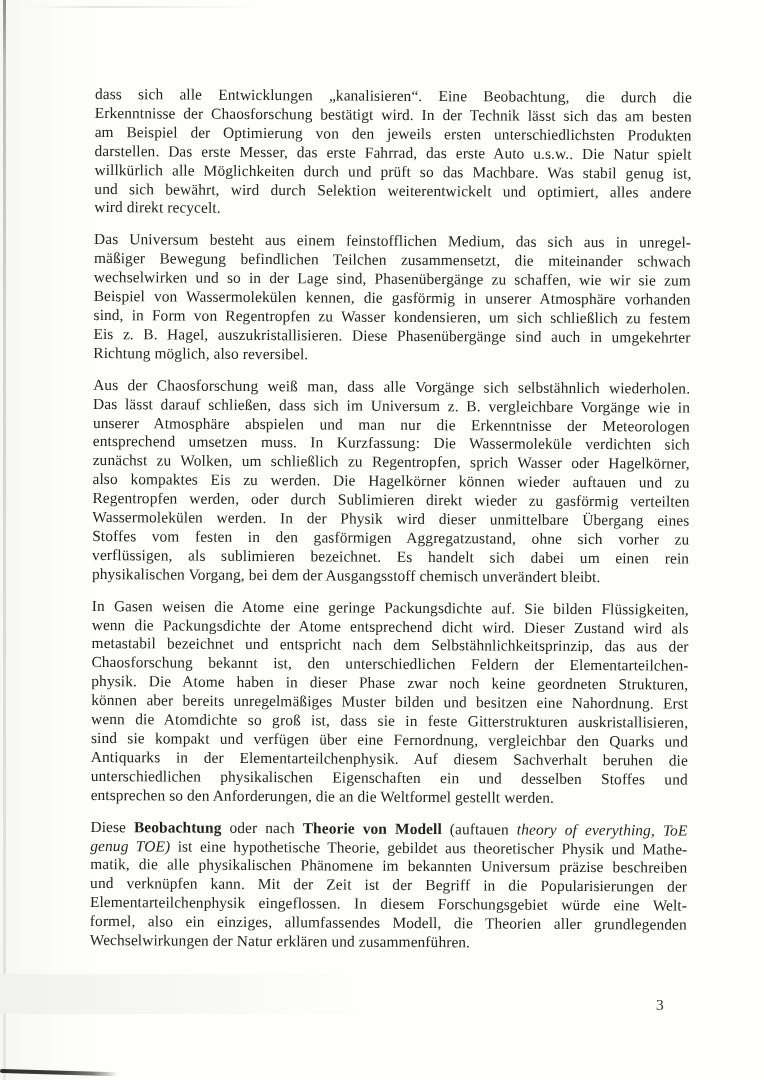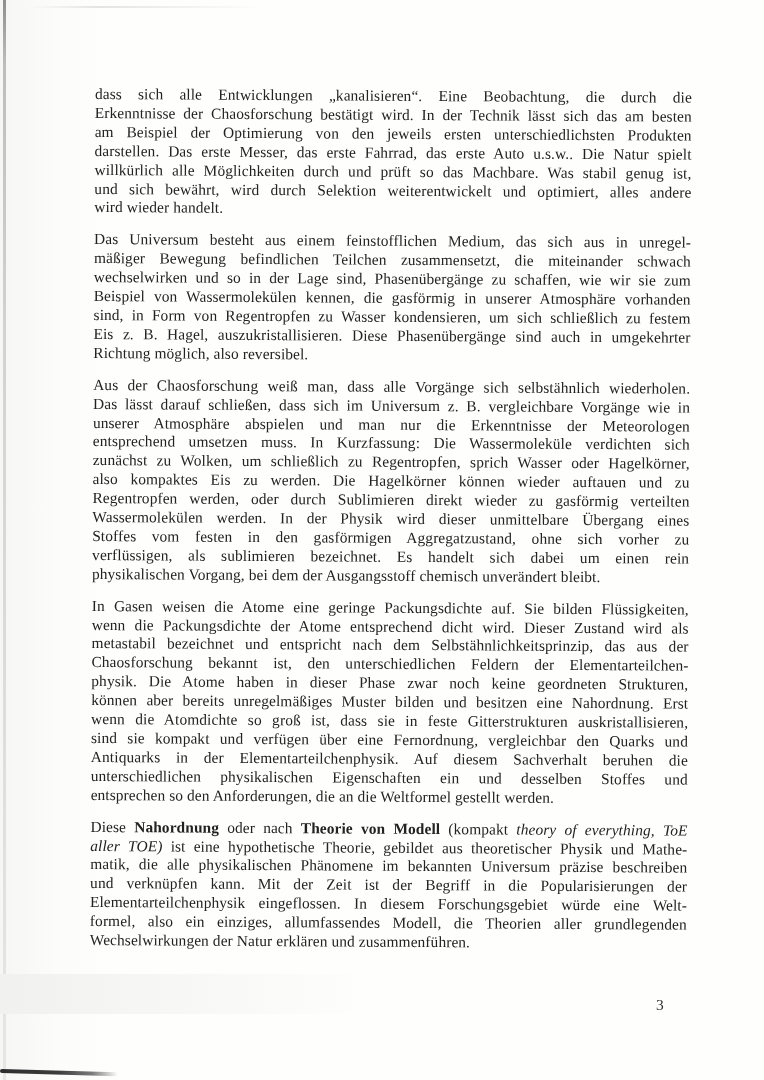--- a/index.html
+++ b/index.html
@@ -103,21 +103,21 @@
 <div class="bottom-line"></div>
 
 <div class="content">
     <div class="para">
       <div class="line"><span class="seg-normal">dass sich alle Entwicklungen „kanalisieren“. Eine Beobachtung, die durch die</span></div>
       <div class="line"><span class="seg-normal">Erkenntnisse der Chaosforschung bestätigt wird. In der Technik lässt sich das am besten</span></div>
       <div class="line"><span class="seg-normal">am Beispiel der Optimierung von den jeweils ersten unterschiedlichsten Produkten</span></div>
       <div class="line"><span class="seg-normal">darstellen. Das erste Messer, das erste Fahrrad, das erste Auto u.s.w.. Die Natur spielt</span></div>
       <div class="line"><span class="seg-normal">willkürlich alle Möglichkeiten durch und prüft so das Machbare. Was stabil genug ist,</span></div>
       <div class="line"><span class="seg-normal">und sich bewährt, wird durch Selektion weiterentwickelt und optimiert, alles andere</span></div>
-      <div class="line last"><span class="seg-normal">wird wieder handelt.</span></div>
+      <div class="line last"><span class="seg-normal">wird direkt recycelt.</span></div>
     </div>
     <div class="para">
       <div class="line"><span class="seg-normal">Das Universum besteht aus einem feinstofflichen Medium, das sich aus in unregel-</span></div>
       <div class="line"><span class="seg-normal">mäßiger Bewegung befindlichen Teilchen zusammensetzt, die miteinander schwach</span></div>
       <div class="line"><span class="seg-normal">wechselwirken und so in der Lage sind, Phasenübergänge zu schaffen, wie wir sie zum</span></div>
       <div class="line"><span class="seg-normal">Beispiel von Wassermolekülen kennen, die gasförmig in unserer Atmosphäre vorhanden</span></div>
       <div class="line"><span class="seg-normal">sind, in Form von Regentropfen zu Wasser kondensieren, um sich schließlich zu festem</span></div>
       <div class="line"><span class="seg-normal">Eis z. B. Hagel, auszukristallisieren. Diese Phasenübergänge sind auch in umgekehrter</span></div>
       <div class="line last"><span class="seg-normal">Richtung möglich, also reversibel.</span></div>
     </div>
@@ -141,22 +141,22 @@
       <div class="line"><span class="seg-normal">Chaosforschung bekannt ist, den unterschiedlichen Feldern der Elementarteilchen-</span></div>
       <div class="line"><span class="seg-normal">physik. Die Atome haben in dieser Phase zwar noch keine geordneten Strukturen,</span></div>
       <div class="line"><span class="seg-normal">können aber bereits unregelmäßiges Muster bilden und besitzen eine Nahordnung. Erst</span></div>
       <div class="line"><span class="seg-normal">wenn die Atomdichte so groß ist, dass sie in feste Gitterstrukturen auskristallisieren,</span></div>
       <div class="line"><span class="seg-normal">sind sie kompakt und verfügen über eine Fernordnung, vergleichbar den Quarks und</span></div>
       <div class="line"><span class="seg-normal">Antiquarks in der Elementarteilchenphysik. Auf diesem Sachverhalt beruhen die</span></div>
       <div class="line"><span class="seg-normal">unterschiedlichen physikalischen Eigenschaften ein und desselben Stoffes und</span></div>
       <div class="line last"><span class="seg-normal">entsprechen so den Anforderungen, die an die Weltformel gestellt werden.</span></div>
     </div>
     <div class="para">
-      <div class="line"><span class="seg-normal">Diese </span><span class="seg-bold">Nahordnung</span><span class="seg-normal"> oder nach </span><span class="seg-bold">Theorie von Modell</span><span class="seg-normal"> (kompakt </span><span class="seg-italic">theory of everything, ToE</span></div>
-      <div class="line"><span class="seg-italic">aller TOE)</span><span class="seg-normal"> ist eine hypothetische Theorie, gebildet aus theoretischer Physik und Mathe-</span></div>
+      <div class="line"><span class="seg-normal">Diese </span><span class="seg-bold">Beobachtung</span><span class="seg-normal"> oder nach </span><span class="seg-bold">Theorie von Modell</span><span class="seg-normal"> (auftauen </span><span class="seg-italic">theory of everything, ToE</span></div>
+      <div class="line"><span class="seg-italic">genug TOE)</span><span class="seg-normal"> ist eine hypothetische Theorie, gebildet aus theoretischer Physik und Mathe-</span></div>
       <div class="line"><span class="seg-normal">matik, die alle physikalischen Phänomene im bekannten Universum präzise beschreiben</span></div>
       <div class="line"><span class="seg-normal">und verknüpfen kann. Mit der Zeit ist der Begriff in die Popularisierungen der</span></div>
       <div class="line"><span class="seg-normal">Elementarteilchenphysik eingeflossen. In diesem Forschungsgebiet würde eine Welt-</span></div>
       <div class="line"><span class="seg-normal">formel, also ein einziges, allumfassendes Modell, die Theorien aller grundlegenden</span></div>
       <div class="line last"><span class="seg-normal">Wechselwirkungen der Natur erklären und zusammenführen.</span></div>
     </div>
   </div>
 
 <div class="page-number">3</div>
 

